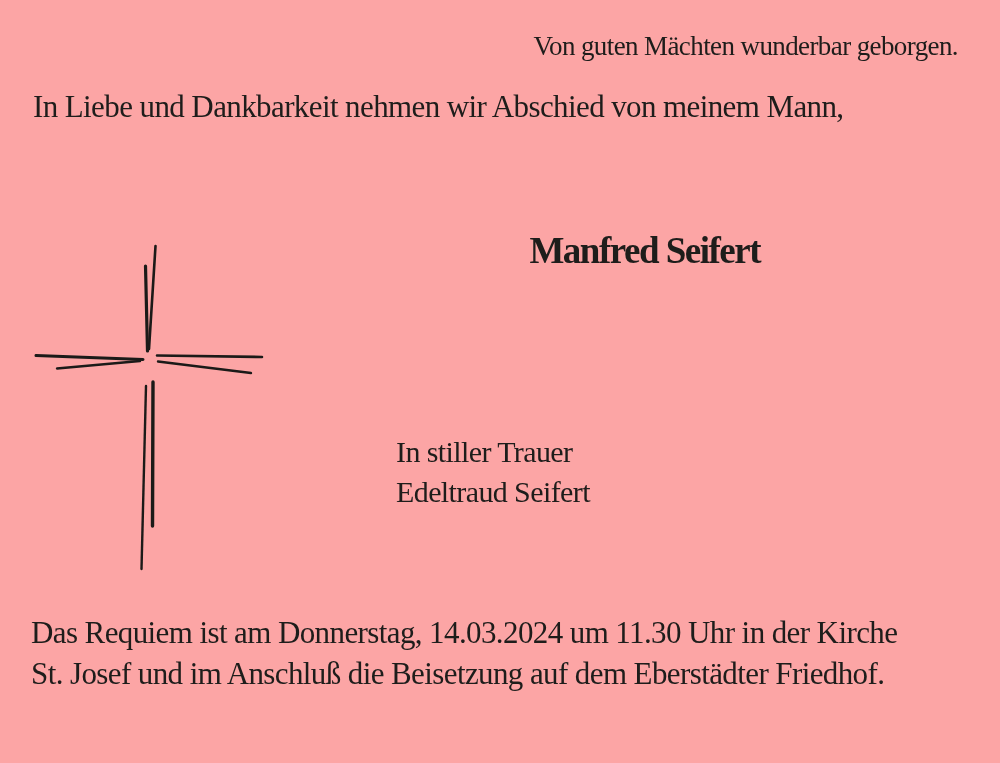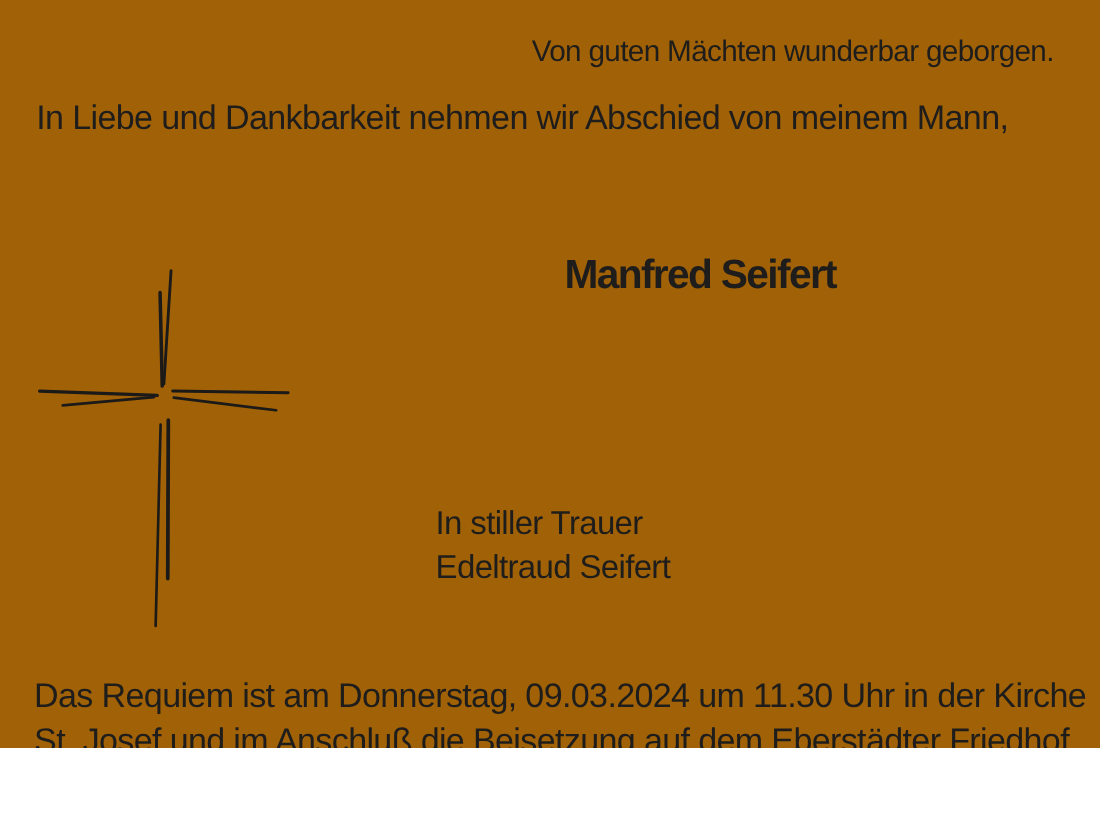--- a/index.html
+++ b/index.html
@@ -3,24 +3,24 @@
 <meta charset="utf-8">
 <style>
   html, body {
     margin: 0;
     padding: 0;
     background: #ffffff;
   }
   .page {
     position: relative;
     width: 1000px;
-    height: 680px;
-    background: #a16207;
+    height: 763px;
+    background: #fca5a5;
     overflow: hidden;
-    font-family: Liberation Sans, sans-serif;
+    font-family: Liberation Serif, serif;
     color: #1e1d1b;
   }
   .motto {
     position: absolute;
     top: 31px;
     right: 42px;
     font-size: 27px;
     letter-spacing: -0.6px;
     white-space: nowrap;
   }
@@ -59,21 +59,21 @@
     height: 40px;
     font-size: 30px;
     font-weight: bold;
     letter-spacing: -0.5px;
   }
   .birth-date  { position: absolute; left: 311px; white-space: nowrap; }
   .death-date  { position: absolute; left: 555px; white-space: nowrap; }
   .mourning {
     position: absolute;
     left: 396px;
-    top: 456px;
+    top: 432px;
     font-size: 30px;
     line-height: 40px;
     letter-spacing: -0.6px;
     white-space: nowrap;
   }
   .service {
     position: absolute;
     left: 31px;
     top: 612px;
     font-size: 31px;
@@ -116,17 +116,17 @@
 
   <div class="deceased-name">Manfred Seifert</div>
 
 
   <div class="mourning">
     <div>In stiller Trauer</div>
     <div>Edeltraud Seifert</div>
   </div>
 
   <div class="service">
-    <div>Das Requiem ist am Donnerstag, 09.03.2024 um 11.30 Uhr in der Kirche</div>
+    <div>Das Requiem ist am Donnerstag, 14.03.2024 um 11.30 Uhr in der Kirche</div>
     <div>St. Josef und im Anschluß die Beisetzung auf dem Eberstädter Friedhof.</div>
   </div>
 
 </div>
 
 </body></html>

